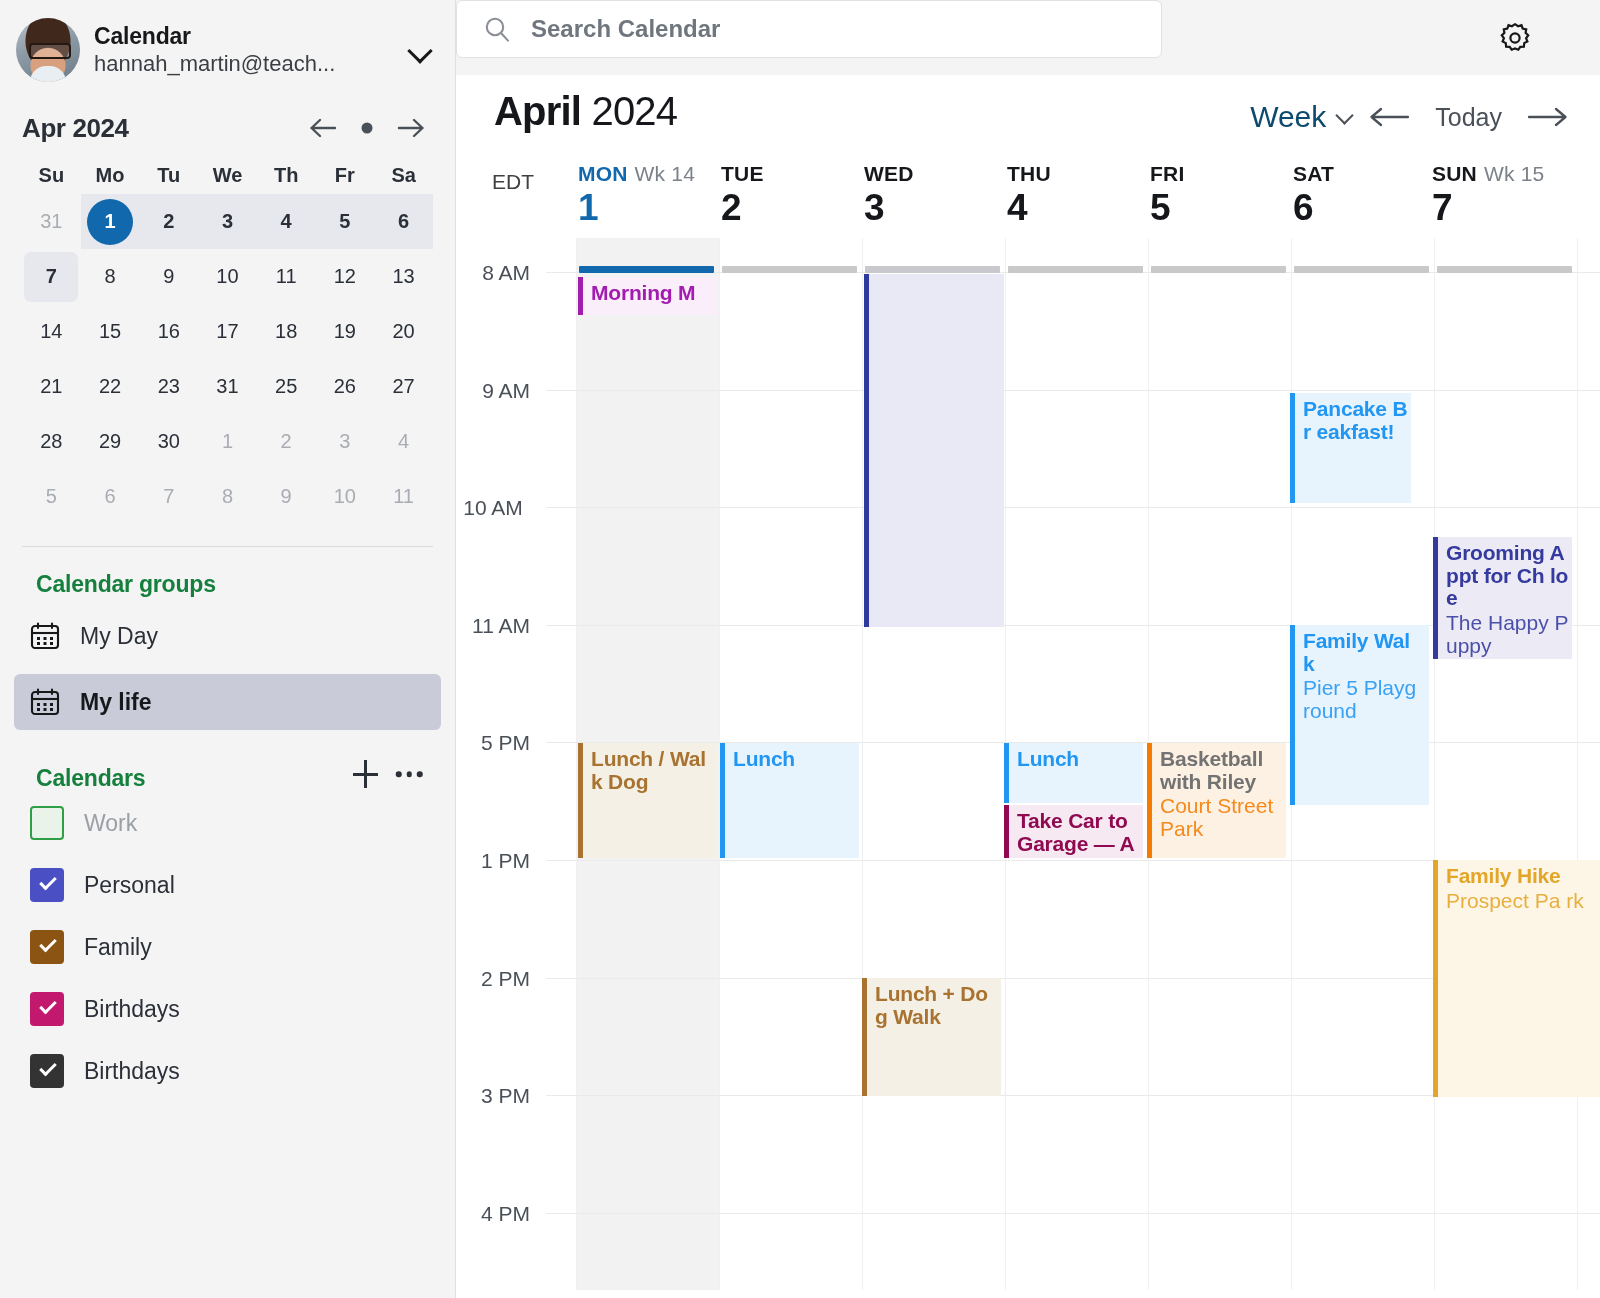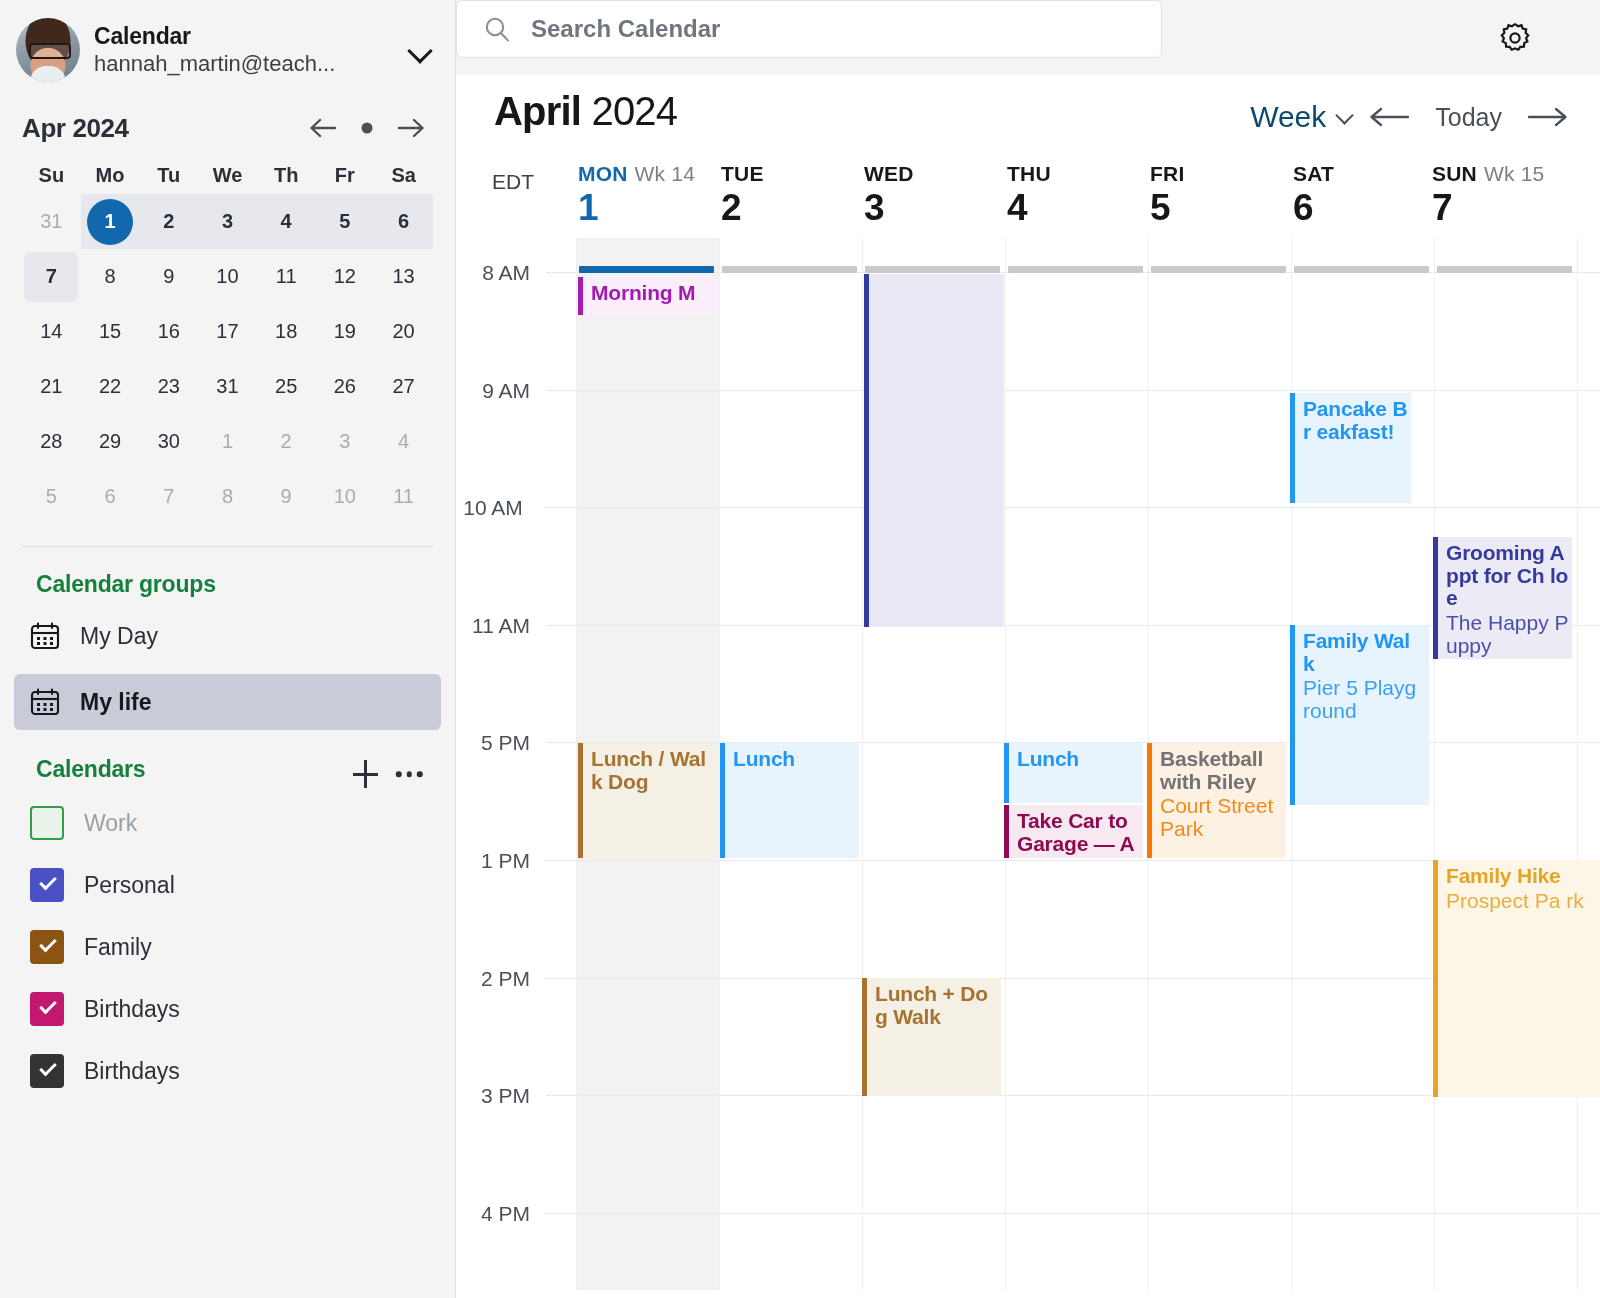--- a/index.html
+++ b/index.html
@@ -121,21 +121,21 @@
   .grp-row {
     display: flex; align-items: center; height: 56px;
     border-radius: 6px; padding: 0 8px; margin-top: 10px; cursor: pointer;
   }
   .grp-row.active { background: #c9ccd8; }
   .grp-label { font-size: 23px; color: #2b3038; margin-left: 20px; }
   .grp-row.active .grp-label { font-weight: bold; color: #16181c; }
   .cal-ic { width: 30px; height: 28px; flex: 0 0 30px; margin-left: 8px; position: relative; }
 
   .cals { margin-top: 26px; padding: 0 14px; }
-  .cals-head { display: flex; align-items: flex-start; padding-left: 22px; padding-right: 10px; }
+  .cals-head { display: flex; align-items: flex-end; padding-left: 22px; padding-right: 10px; }
   .cals-head .sec-title { flex: 1 1 auto; }
   .hdr-btn { width: 44px; height: 36px; position: relative; cursor: pointer; }
   .hdr-plus::before, .hdr-plus::after { content: ""; position: absolute; background: #2b3038; }
   .hdr-plus::before { left: 10px; top: 16.5px; width: 25px; height: 3px; }
   .hdr-plus::after { top: 4px; left: 21px; width: 3px; height: 28px; }
   .dots3 { display: flex; gap: 5px; position: absolute; top: 50%; left: 50%; transform: translate(-50%,-50%); }
   .dots3 i { width: 5.5px; height: 5.5px; border-radius: 50%; background: #2b3038; display: block; }
 
   .cal-row { display: flex; align-items: center; height: 62px; padding: 0 8px; cursor: pointer; }
   .cbox {

